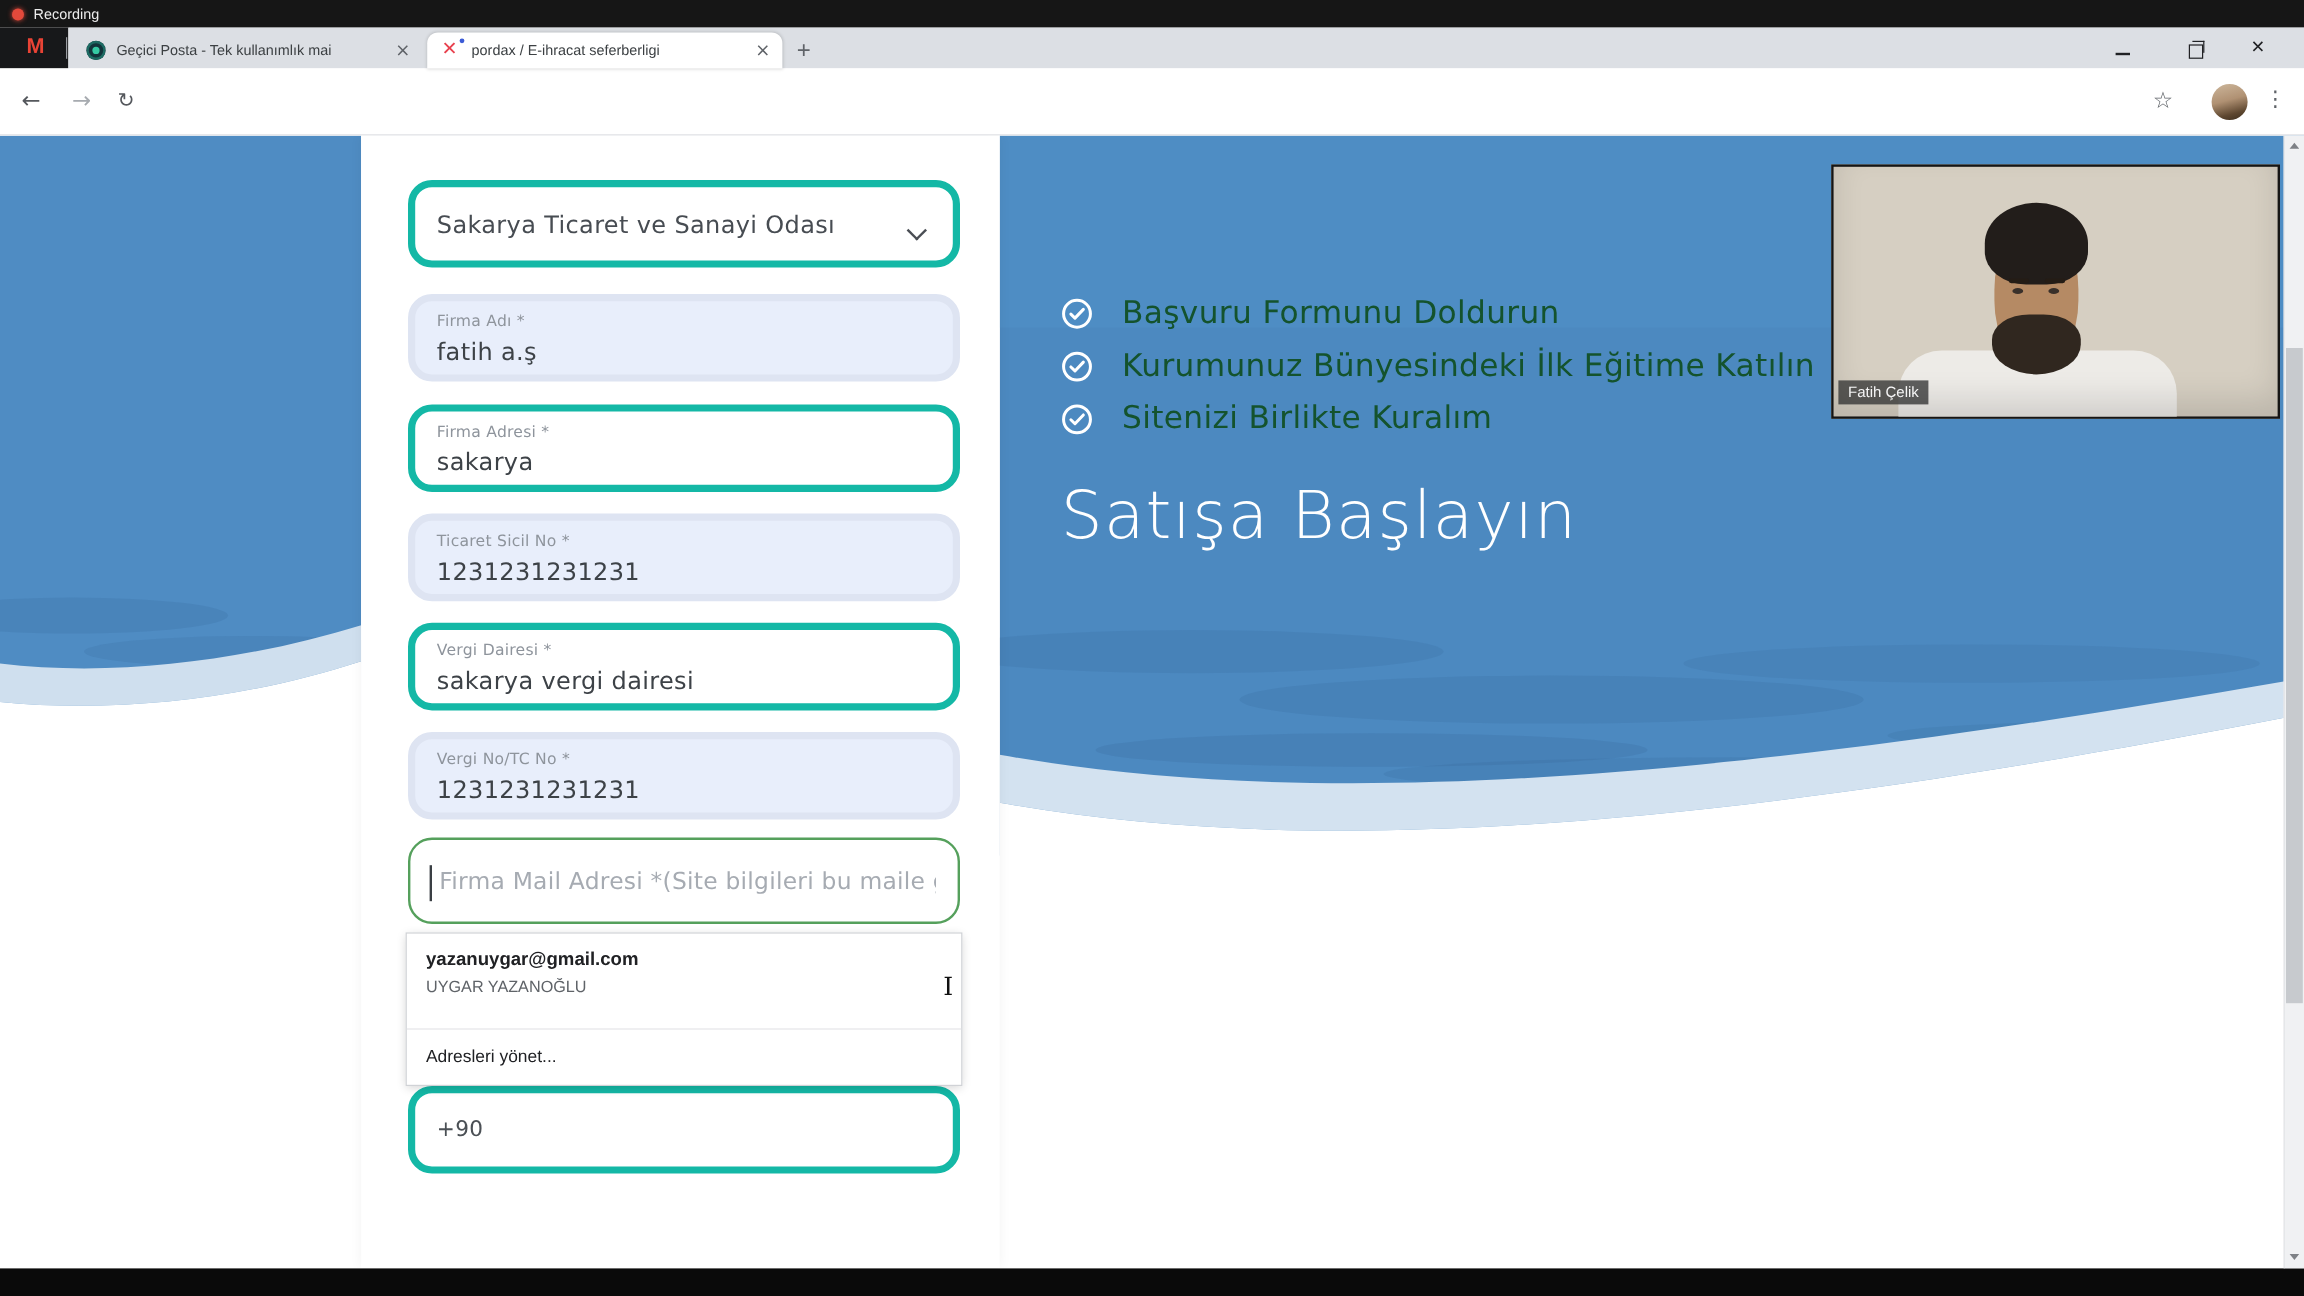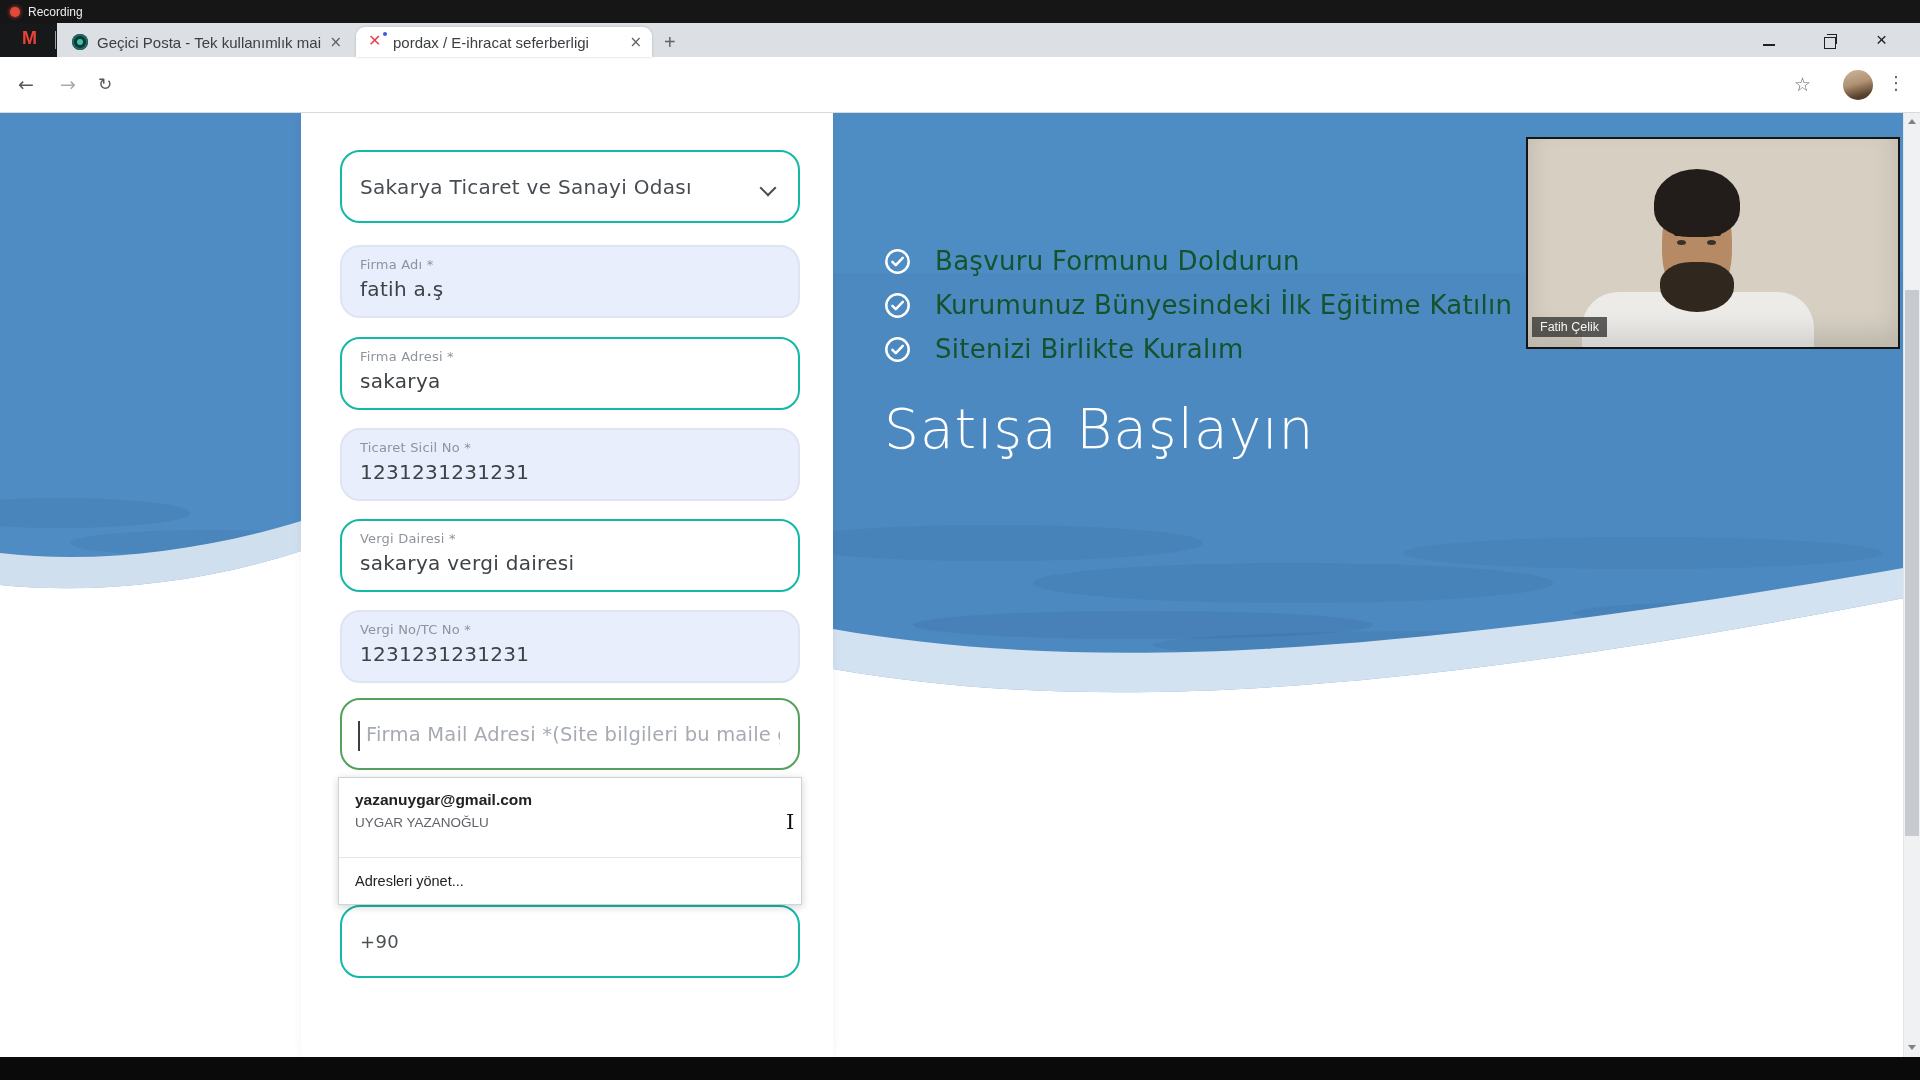--- a/index.html
+++ b/index.html
@@ -13,21 +13,21 @@
   .rec-label{color:#ececec;font-size:12px;font-family:"Liberation Sans",sans-serif;}
   .rec-patch{left:0;top:23px;width:57px;height:34px;background:#17181a;}
 
   
   .tab-strip{left:57px;top:23px;width:1863px;height:34px;background:#dcdfe4;}
   .gmail-m{left:22px;top:28px;font-family:"Liberation Sans",sans-serif;font-weight:700;font-size:18px;color:#e94335;}
   .tab-sep{left:55px;top:31px;width:1px;height:18px;background:#9a9da2;}
   .tab{top:27px;height:30px;display:flex;align-items:center;}
   .tab1{left:62px;width:290px;}
   .tab2{left:356px;width:296px;background:#fff;border-radius:9px 9px 0 0;box-shadow:0 0 3px rgba(0,0,0,.18);z-index:2;}
-  .tab-title{font-family:"Liberation Sans",sans-serif;font-size:15px;color:#3c4043;white-space:nowrap;overflow:hidden;flex:1;}
+  .tab-title{font-family:"Liberation Sans",sans-serif;font-size:12px;color:#3c4043;white-space:nowrap;overflow:hidden;flex:1;}
   .tab-close{font-size:15px;color:#5f6368;padding:0 10px 0 6px;line-height:1;}
   .fav-temp{width:16px;height:16px;border-radius:50%;background:#12343b;margin:0 9px 0 10px;flex:0 0 auto;
             box-shadow:inset 0 0 0 2px #1d6b63;position:relative;}
   .fav-temp::after{content:"";position:absolute;left:5px;top:5px;width:6px;height:6px;border-radius:50%;background:#35c9a3;}
   .fav-pordax{position:relative;margin:0 9px 0 12px;flex:0 0 auto;width:16px;height:16px;}
   .fav-pordax .x{position:absolute;left:0;top:-3px;font-weight:800;font-size:16px;color:#e8414e;font-family:"DejaVu Sans",sans-serif;}
   .fav-pordax .dot{position:absolute;right:-3px;top:-2px;width:4px;height:4px;border-radius:50%;background:#3b5bd6;}
   .newtab{left:664px;top:31px;font-size:20px;color:#5f6368;font-family:"Liberation Sans",sans-serif;}
 
   
@@ -50,21 +50,21 @@
           background:linear-gradient(165deg,#cdb79c 0%,#b09173 45%,#5e4730 78%,#3c2d1e 100%);}
   .ico-dots{left:1887px;top:72px;font-size:18px;color:#5f6368;}
 
   
   .page{left:0;top:113px;width:1920px;height:944px;background:#fff;overflow:hidden;}
   .sky-left{left:0;top:0;}
   .sky-right{left:833px;top:0;}
   .panel{left:301px;top:0;width:532px;height:944px;background:#fff;box-shadow:0 0 10px rgba(0,0,0,.05);}
 
   
-  .field{position:absolute;left:39px;width:460px;height:73px;border-radius:20px;border:2px solid #14b8a6;
+  .field{position:absolute;left:39px;width:460px;height:73px;border-radius:20px;border:6px solid #14b8a6;
          background:#fff;box-sizing:border-box;padding:10px 18px 0 18px;}
   .field.autofill{background:#e8eefb;border-color:#dee4f2;}
   .f-label{display:block;font-size:13px;color:#8e949c;letter-spacing:.2px;}
   .f-value{display:block;font-size:20px;color:#3d4247;letter-spacing:.3px;margin-top:5px;white-space:nowrap;}
   .select{top:37px;display:flex;align-items:center;padding-top:0;}
   .sel-text{font-size:20px;color:#474c52;letter-spacing:.3px;}
   .chevron{position:absolute;right:24px;top:30px;width:10px;height:10px;border-right:2px solid #4a4e54;border-bottom:2px solid #4a4e54;transform:rotate(45deg);}
   .fld1{top:132px;} .fld2{top:224px;} .fld3{top:315px;} .fld4{top:406px;} .fld5{top:497px;}
   .email{top:585px;height:72px;border:2px solid #55a05c;display:flex;align-items:center;padding-top:0;}
   .placeholder{font-size:19.5px;color:#a6abb2;letter-spacing:.2px;white-space:nowrap;overflow:hidden;width:100%;}

